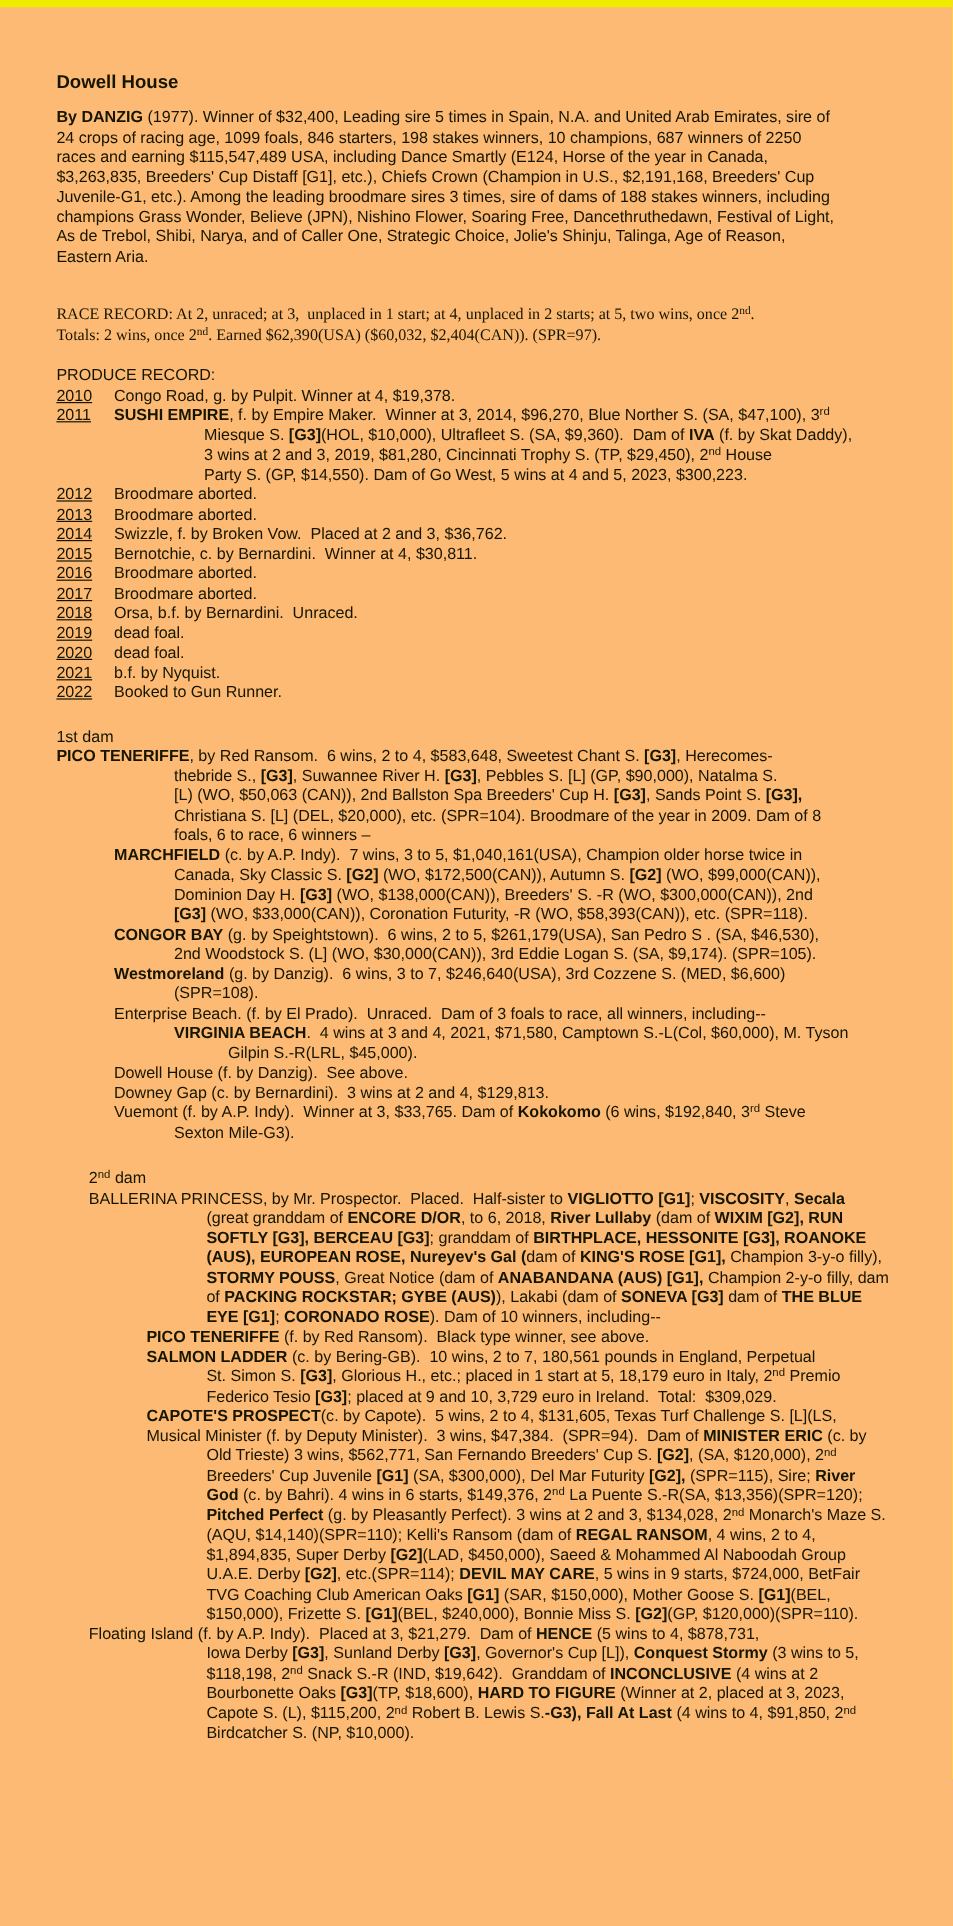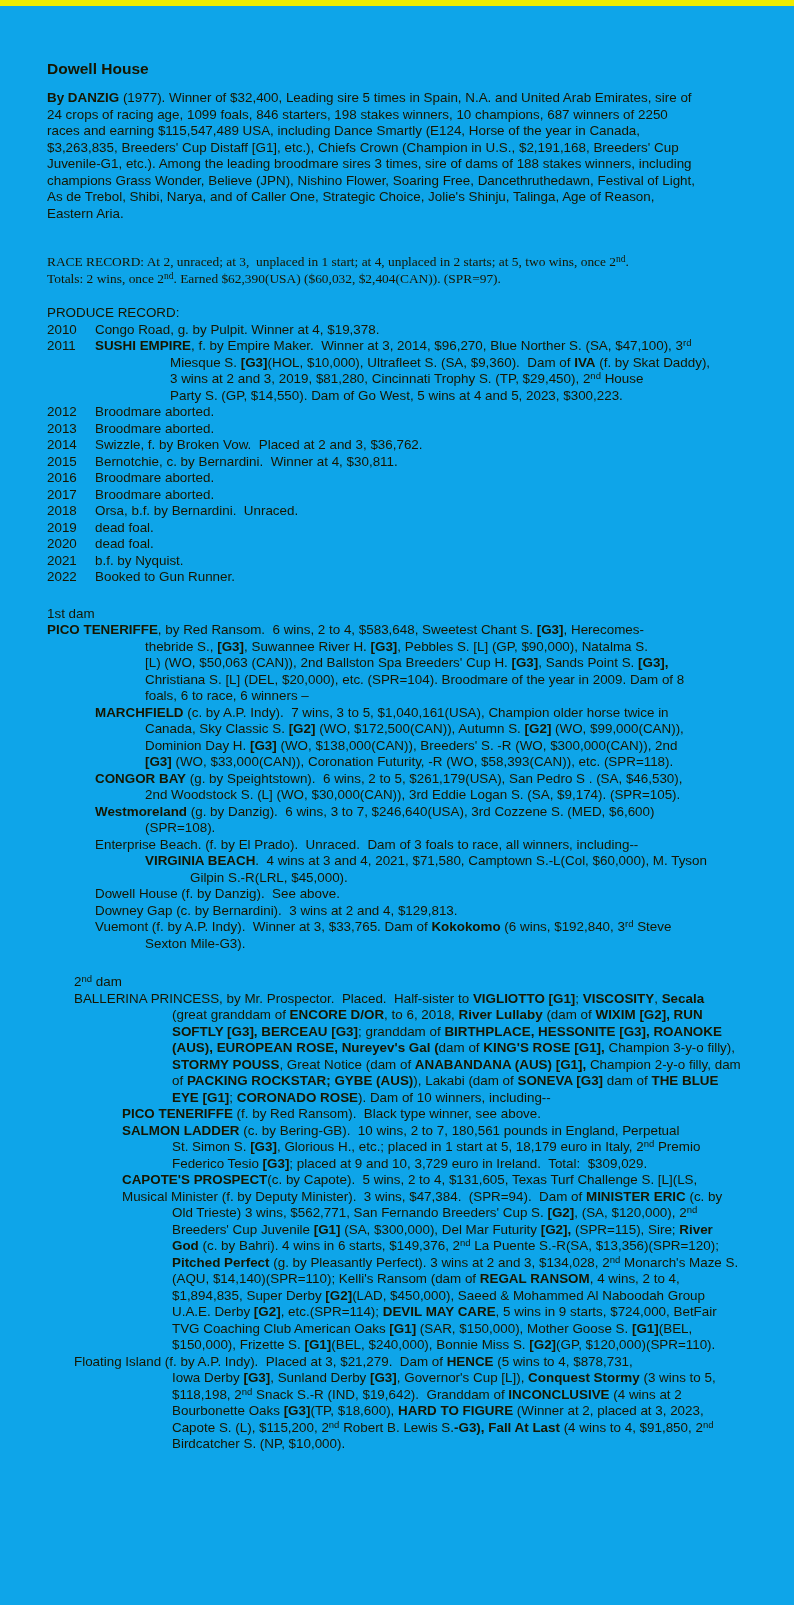--- a/index.html
+++ b/index.html
@@ -22,28 +22,28 @@
   .title {
     font-size:15.5px; font-weight:bold; margin:0 0 13px 0;
     line-height:17px;
   }
   .block { margin:0; }
   .line { white-space:pre; }
   .ind1 { padding-left:48px; }
   .ind2 { padding-left:98px; }
   .ind3 { padding-left:123px; }
   .ind4 { padding-left:143px; }
-  .year { display:inline-block; width:48px; }
+  .year { display:inline-block; width:48px;text-decoration:underline; }
   .b { font-weight:bold; }
   sup { font-size:9.5px; line-height:0; vertical-align:4px; }
 </style>
 </head>
 <body>
 
-<div class="page" style="background: #0ea5e9; color: rgb(22, 22, 0);">
+<div class="page" style="background: #fdba74; color: rgb(22, 22, 0);">
   <div class="top-edge"></div>
   <div class="doc">
     <h1 class="title">Dowell House</h1>
     <div>
         <div class="block">
           <div class="line"><span class="b">By DANZIG</span><span> (1977). Winner of $32,400, Leading sire 5 times in Spain, N.A. and United Arab Emirates, sire of</span></div>
           <div class="line"><span>24 crops of racing age, 1099 foals, 846 starters, 198 stakes winners, 10 champions, 687 winners of 2250</span></div>
           <div class="line"><span>races and earning $115,547,489 USA, including Dance Smartly (E124, Horse of the year in Canada,</span></div>
           <div class="line"><span>$3,263,835, Breeders' Cup Distaff [G1], etc.), Chiefs Crown (Champion in U.S., $2,191,168, Breeders' Cup</span></div>
           <div class="line"><span>Juvenile-G1, etc.). Among the leading broodmare sires 3 times, sire of dams of 188 stakes winners, including</span></div>

